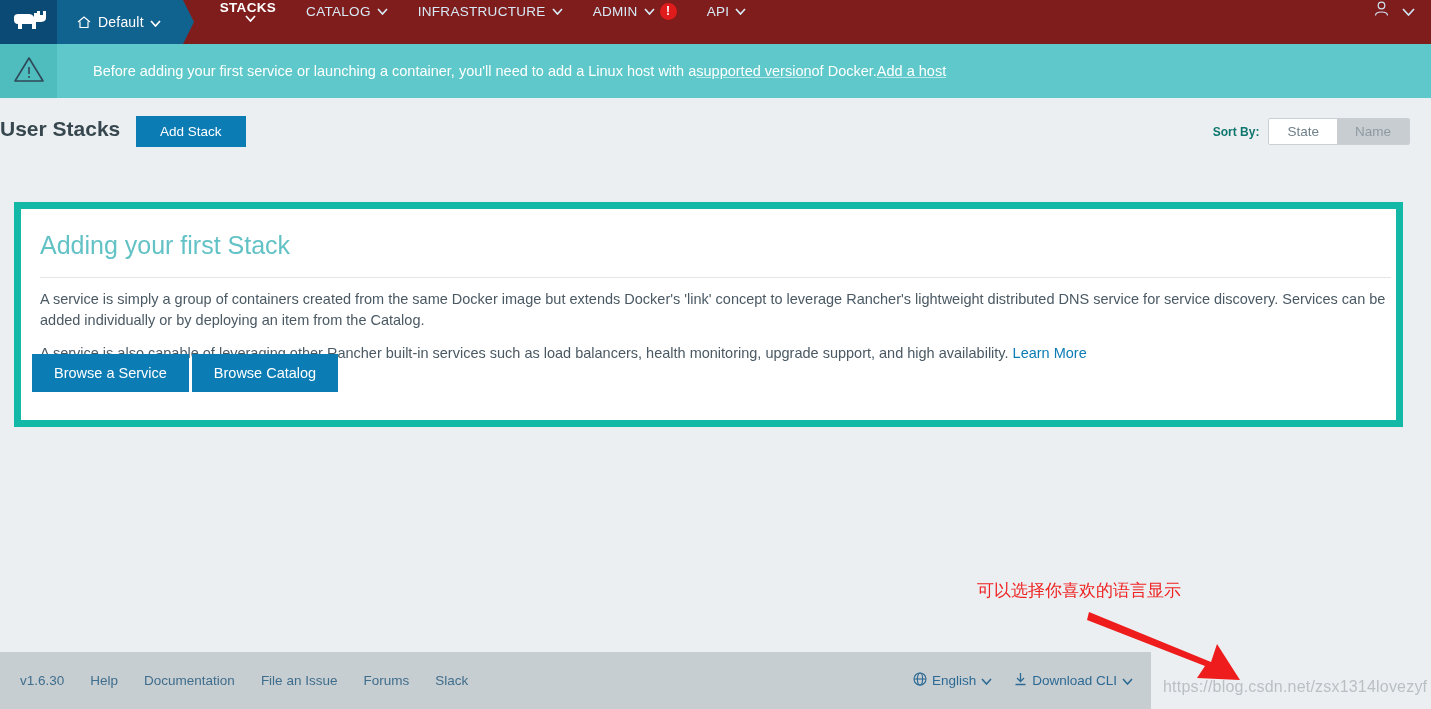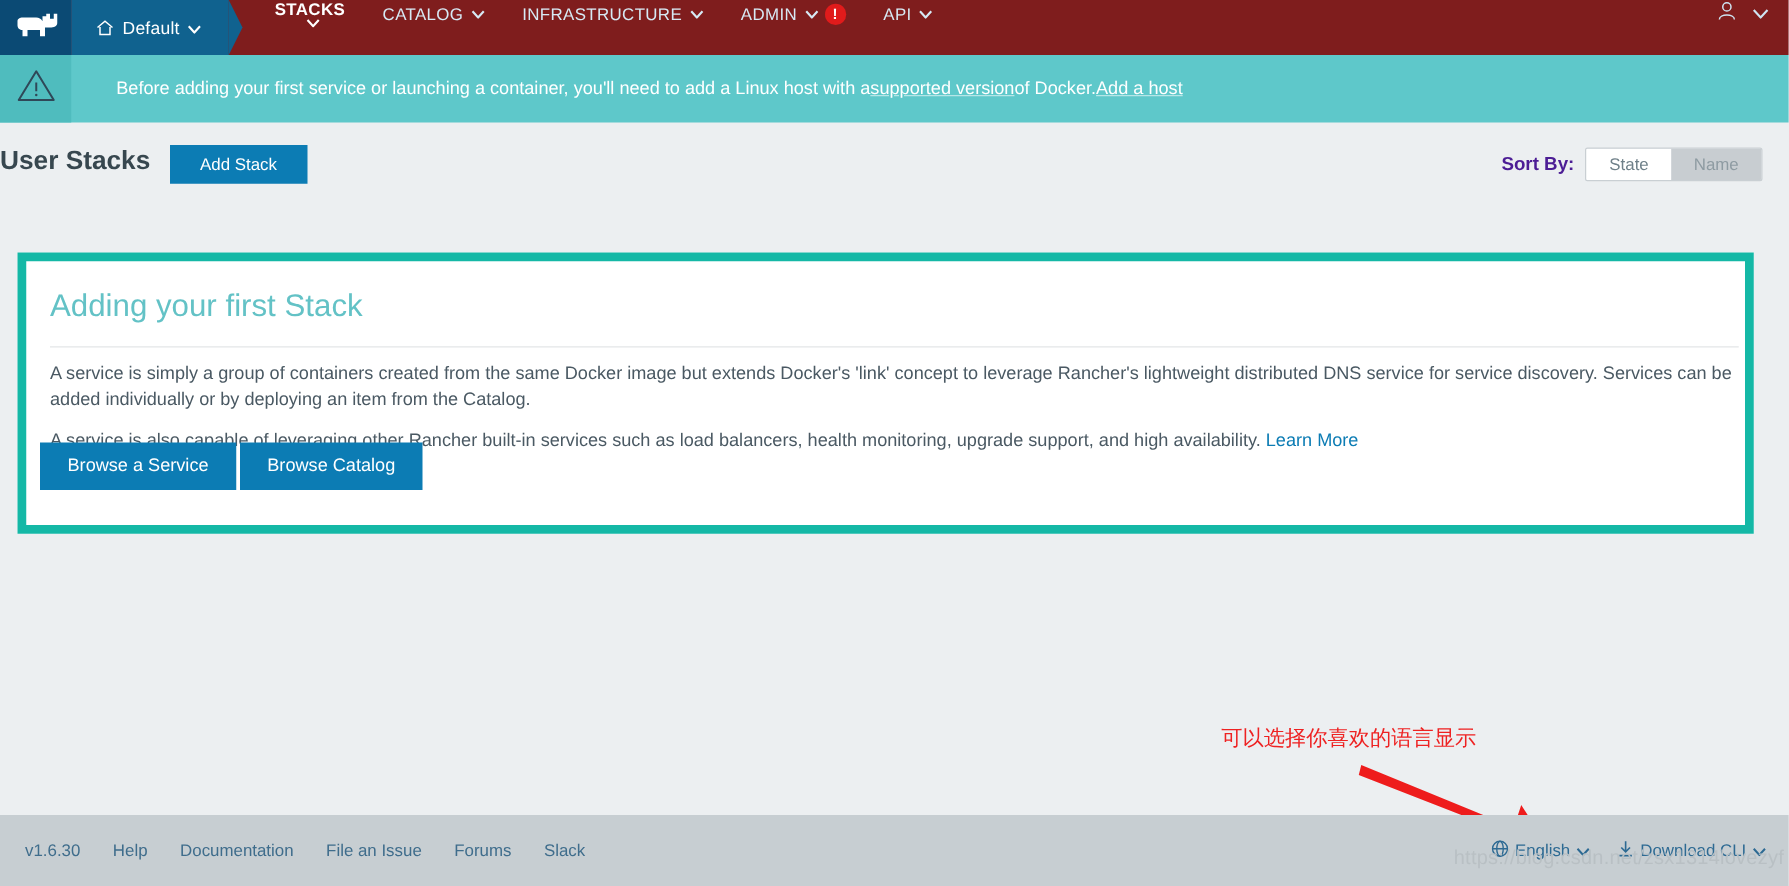--- a/index.html
+++ b/index.html
@@ -119,21 +119,21 @@
     padding: 8px 24px;
     border: none;
     cursor: pointer;
     font-family: "Liberation Sans", sans-serif;
   }
   .sortby {
     position: absolute; right: 21px; top: 20px;
     display: flex; align-items: center;
   }
   .sortby-label {
-    color: #4c1d95; font-size: 15px; font-weight: bold;
+    color: #0f766e; font-size: 12px; font-weight: bold;
     margin-right: 9px;
   }
   .seg {
     display: flex;
     border: 1px solid #c9cfd3;
     border-radius: 2px;
     overflow: hidden;
   }
   .seg-btn {
     padding: 5px 18px;
@@ -194,21 +194,21 @@
     color: #ee2222;
     font-size: 17px;
     font-family: "DejaVu Sans", sans-serif;
     white-space: nowrap;
   }
   .arrow-svg { position: absolute; left: 1085px; top: 608px; }
 
   
   .footer {
     position: absolute; left: 0; top: 652px;
-    width: 1431px; height: 57px;
+    width: 1151px; height: 57px;
     background: #c7ced2;
     display: flex; align-items: center;
   }
   .footer-left { display: flex; align-items: center; padding-left: 20px; gap: 26px; }
   .footer-left .fitem { color: #3f6d8c; font-size: 13.5px; cursor: pointer; }
   .footer-right {
     margin-left: auto; display: flex; align-items: center;
     padding-right: 18px; gap: 22px;
   }
   .footer-right .fitem {

